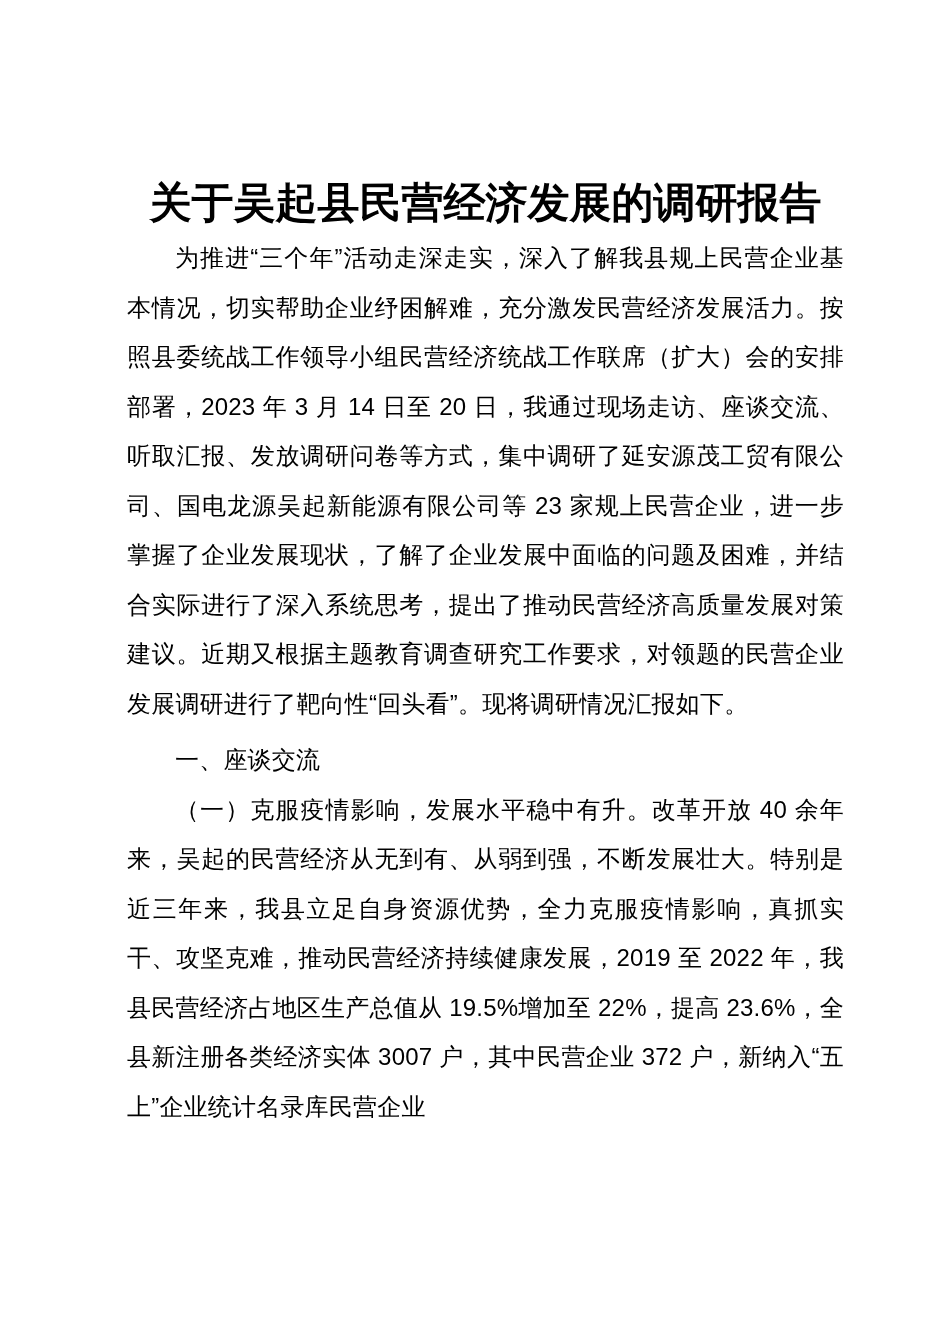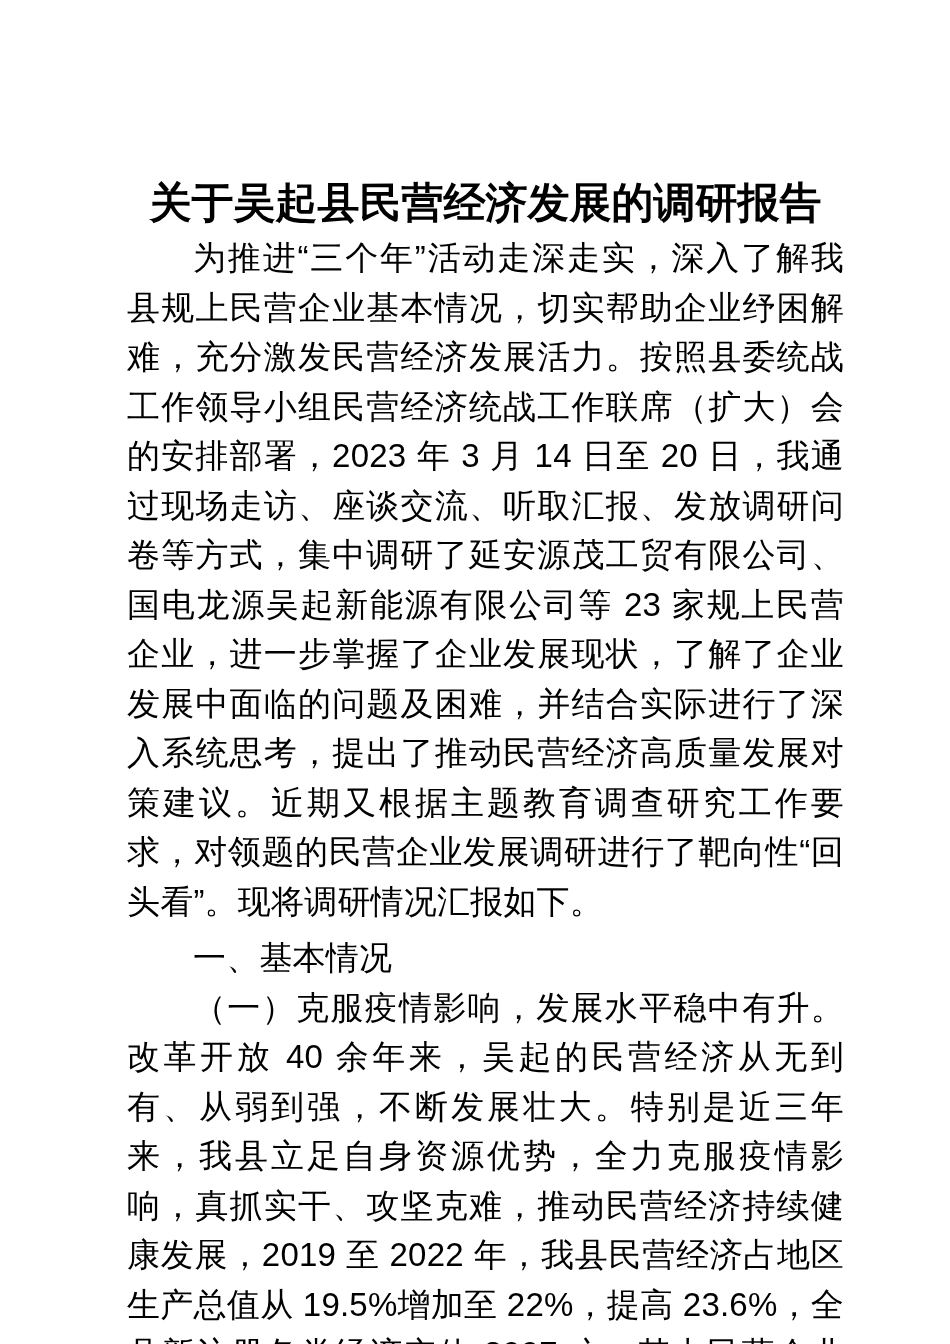--- a/index.html
+++ b/index.html
@@ -24,35 +24,35 @@
   .doc-title {
     font-family: "Liberation Serif", serif;
     font-weight: 700;
     font-size: 42px;
     line-height: 56px;
     text-align: center;
     margin: 0 0 2px 0;
     white-space: nowrap;
   }
   .para {
-    font-size: 33px;
+    font-size: 24px;
     line-height: 49.5px;
     text-align: justify;
     text-indent: 2em;
     margin: 0;
     letter-spacing: 0.2px;
   }
   .section-heading {
     margin-top: 7px;
   }
 </style>
 </head>
 <body>
 
 <div class="page">
   <h1 class="doc-title">关于吴起县民营经济发展的调研报告</h1>
 
   <p class="para">为推进“三个年”活动走深走实，深入了解我县规上民营企业基本情况，切实帮助企业纾困解难，充分激发民营经济发展活力。按照县委统战工作领导小组民营经济统战工作联席（扩大）会的安排部署，2023 年 3 月 14 日至 20 日，我通过现场走访、座谈交流、听取汇报、发放调研问卷等方式，集中调研了延安源茂工贸有限公司、国电龙源吴起新能源有限公司等 23 家规上民营企业，进一步掌握了企业发展现状，了解了企业发展中面临的问题及困难，并结合实际进行了深入系统思考，提出了推动民营经济高质量发展对策建议。近期又根据主题教育调查研究工作要求，对领题的民营企业发展调研进行了靶向性“回头看”。现将调研情况汇报如下。</p>
 
-  <p class="para section-heading">一、基本情况</p>
+  <p class="para section-heading">一、座谈交流</p>
 
   <p class="para">（一）克服疫情影响，发展水平稳中有升。改革开放 40 余年来，吴起的民营经济从无到有、从弱到强，不断发展壮大。特别是近三年来，我县立足自身资源优势，全力克服疫情影响，真抓实干、攻坚克难，推动民营经济持续健康发展，2019 至 2022 年，我县民营经济占地区生产总值从 19.5%增加至 22%，提高 23.6%，全县新注册各类经济实体 3007 户，其中民营企业 372 户，新纳入“五上”企业统计名录库民营企业</p>
 </div>
 
 </body></html>

